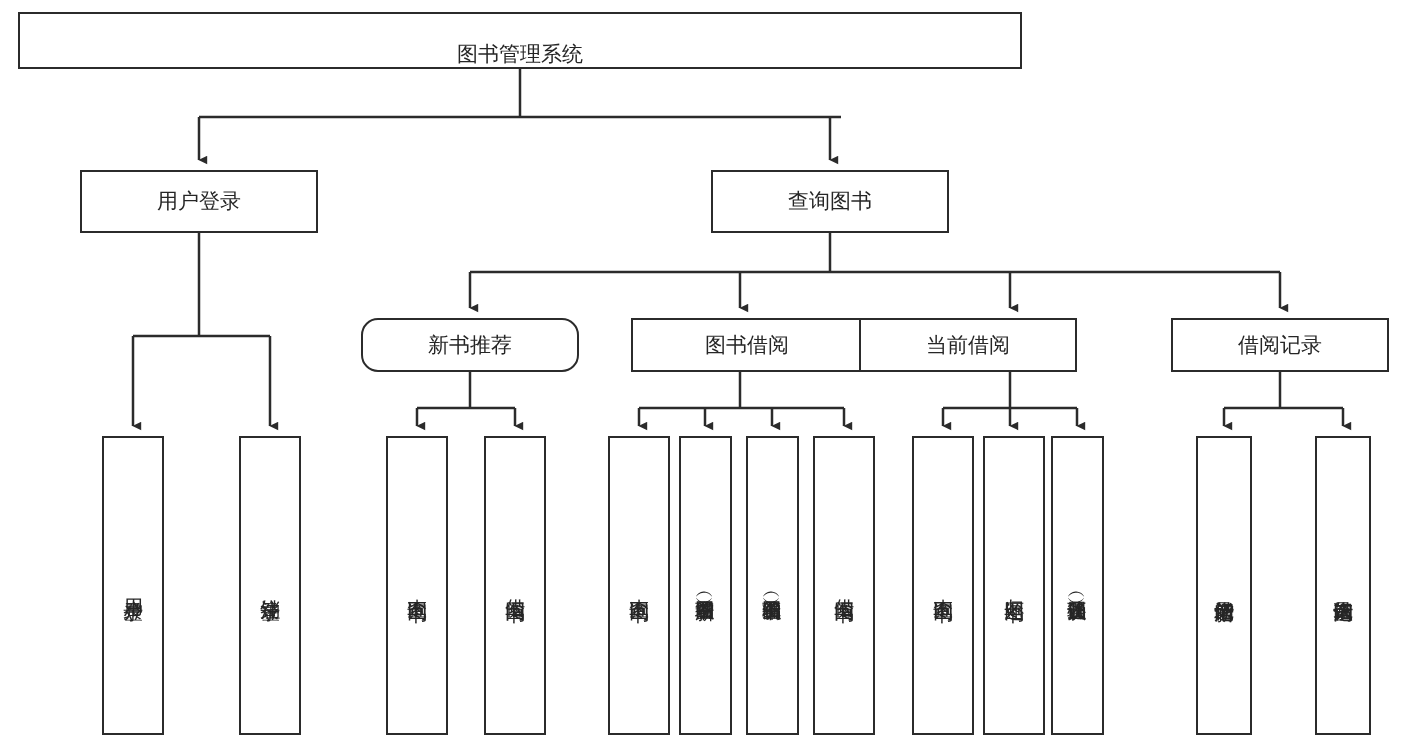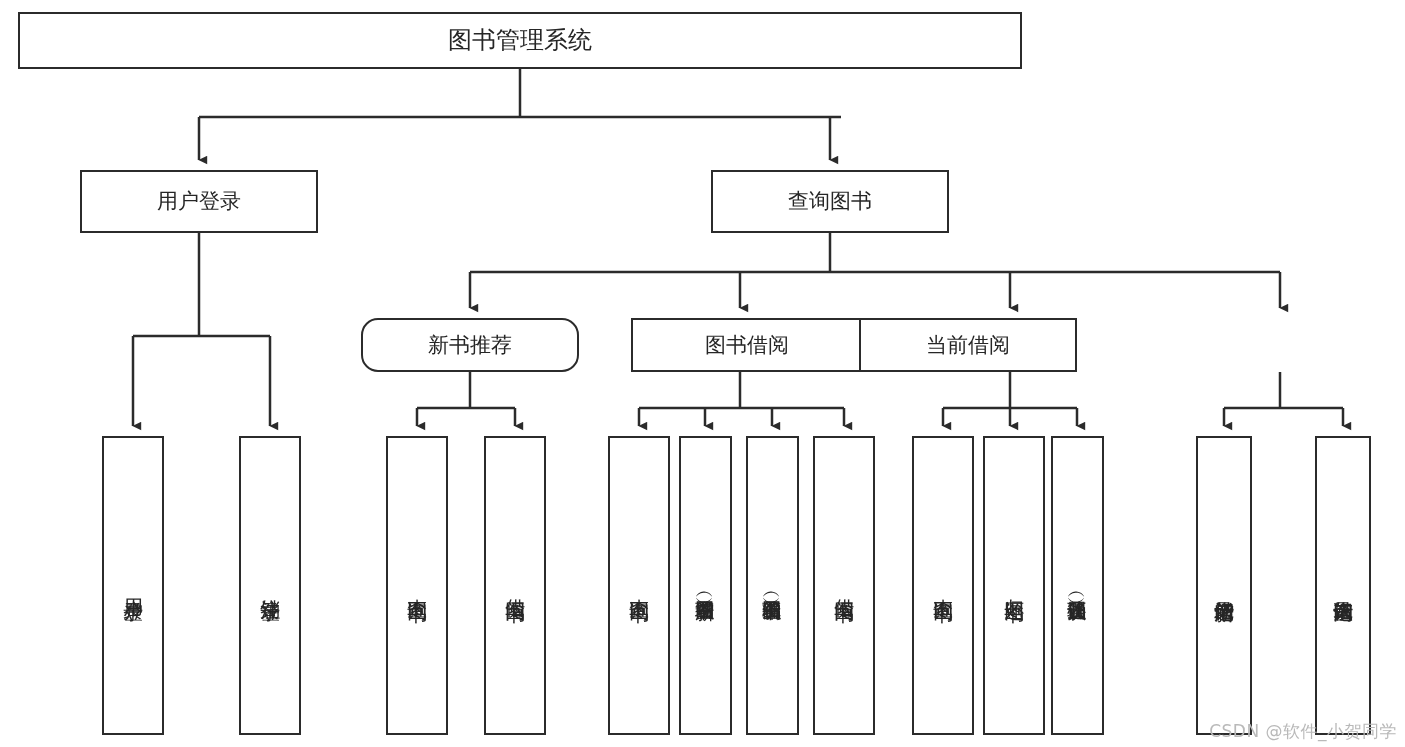--- a/index.html
+++ b/index.html
@@ -34,21 +34,22 @@
     display: flex;
     align-items: center;
     justify-content: center;
     text-align: center;
     line-height: 1.18;
   }
   .node.h {
     font-size: 21px;
   }
   .node.root {
-    font-size: 24px;
+    font-size: 21px;
+    align-items: flex-end;
   }
   .node.v {
     writing-mode: vertical-rl;
     text-orientation: upright;
     font-size: 20px;
     letter-spacing: 1.5px;
     padding: 4px 0;
     justify-content: center;
     align-items: center;
   }
@@ -136,20 +137,23 @@
 
   <div class="node h" style="left:361px; top:318px; width:218px; height:54px;border-radius:17px;">
     <span>新书推荐</span>
   </div>
   <div class="node h" style="left:631px; top:318px; width:232px; height:54px;">
     <span>图书借阅</span>
   </div>
   <div class="node h" style="left:859px; top:318px; width:218px; height:54px;">
     <span>当前借阅</span>
   </div>
+  <div class="node h" style="left:1171px; top:318px; width:218px; height:54px;">
+    <span>借阅记录</span>
+  </div>
 
   <div class="node v" style="left:102px; top:436px; width:62px; height:299px;">
     <span class="vtxt">用户登录</span>
   </div>
   <div class="node v" style="left:239px; top:436px; width:62px; height:299px;">
     <span class="vtxt">注销登录</span>
   </div>
 
   <div class="node v" style="left:386px; top:436px; width:62px; height:299px;">
     <span class="vtxt">查询图书</span>
@@ -181,15 +185,14 @@
     <span class="vtxt">确认归还（管理员）</span>
   </div>
 
   <div class="node v" style="left:1196px; top:436px; width:56px; height:299px; letter-spacing:0px;">
     <span class="vtxt">新增借阅记录</span>
   </div>
   <div class="node v" style="left:1315px; top:436px; width:56px; height:299px; letter-spacing:0px;">
     <span class="vtxt">查询借阅记录</span>
   </div>
 
-  <div class="watermark">CSDN @软件_小贺同学</div>
 
 </div>
 
 </body></html>

